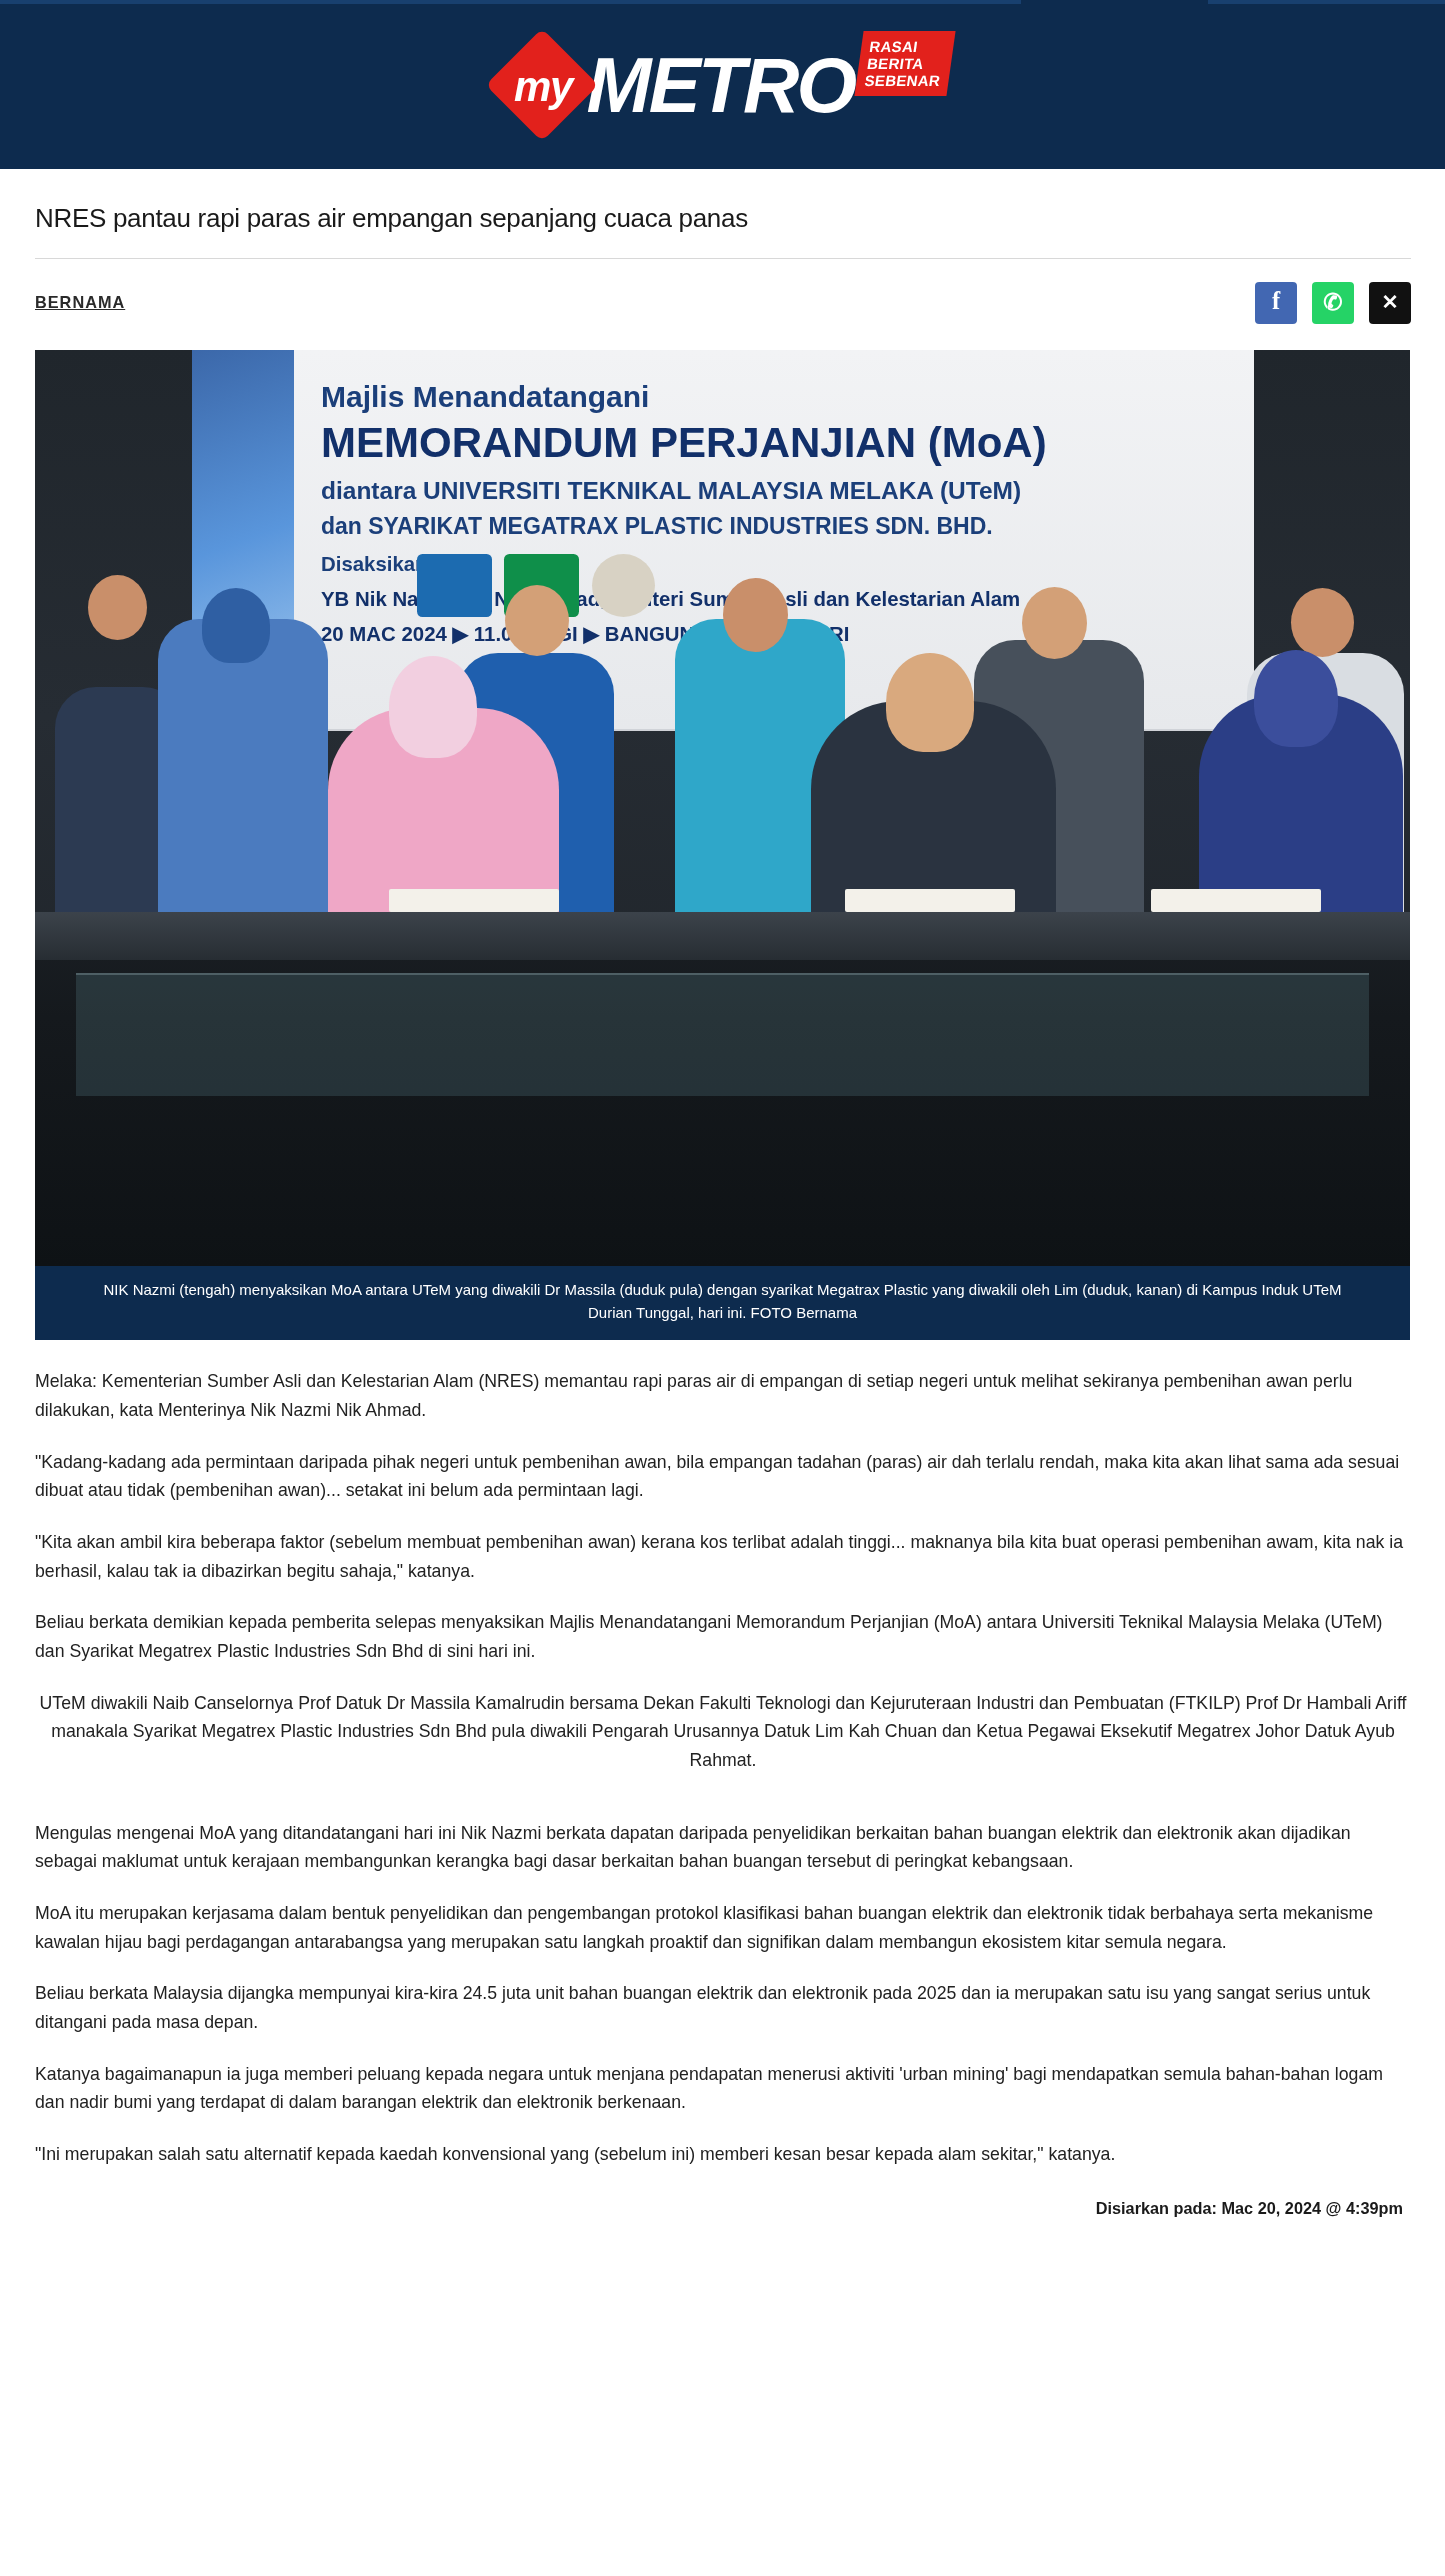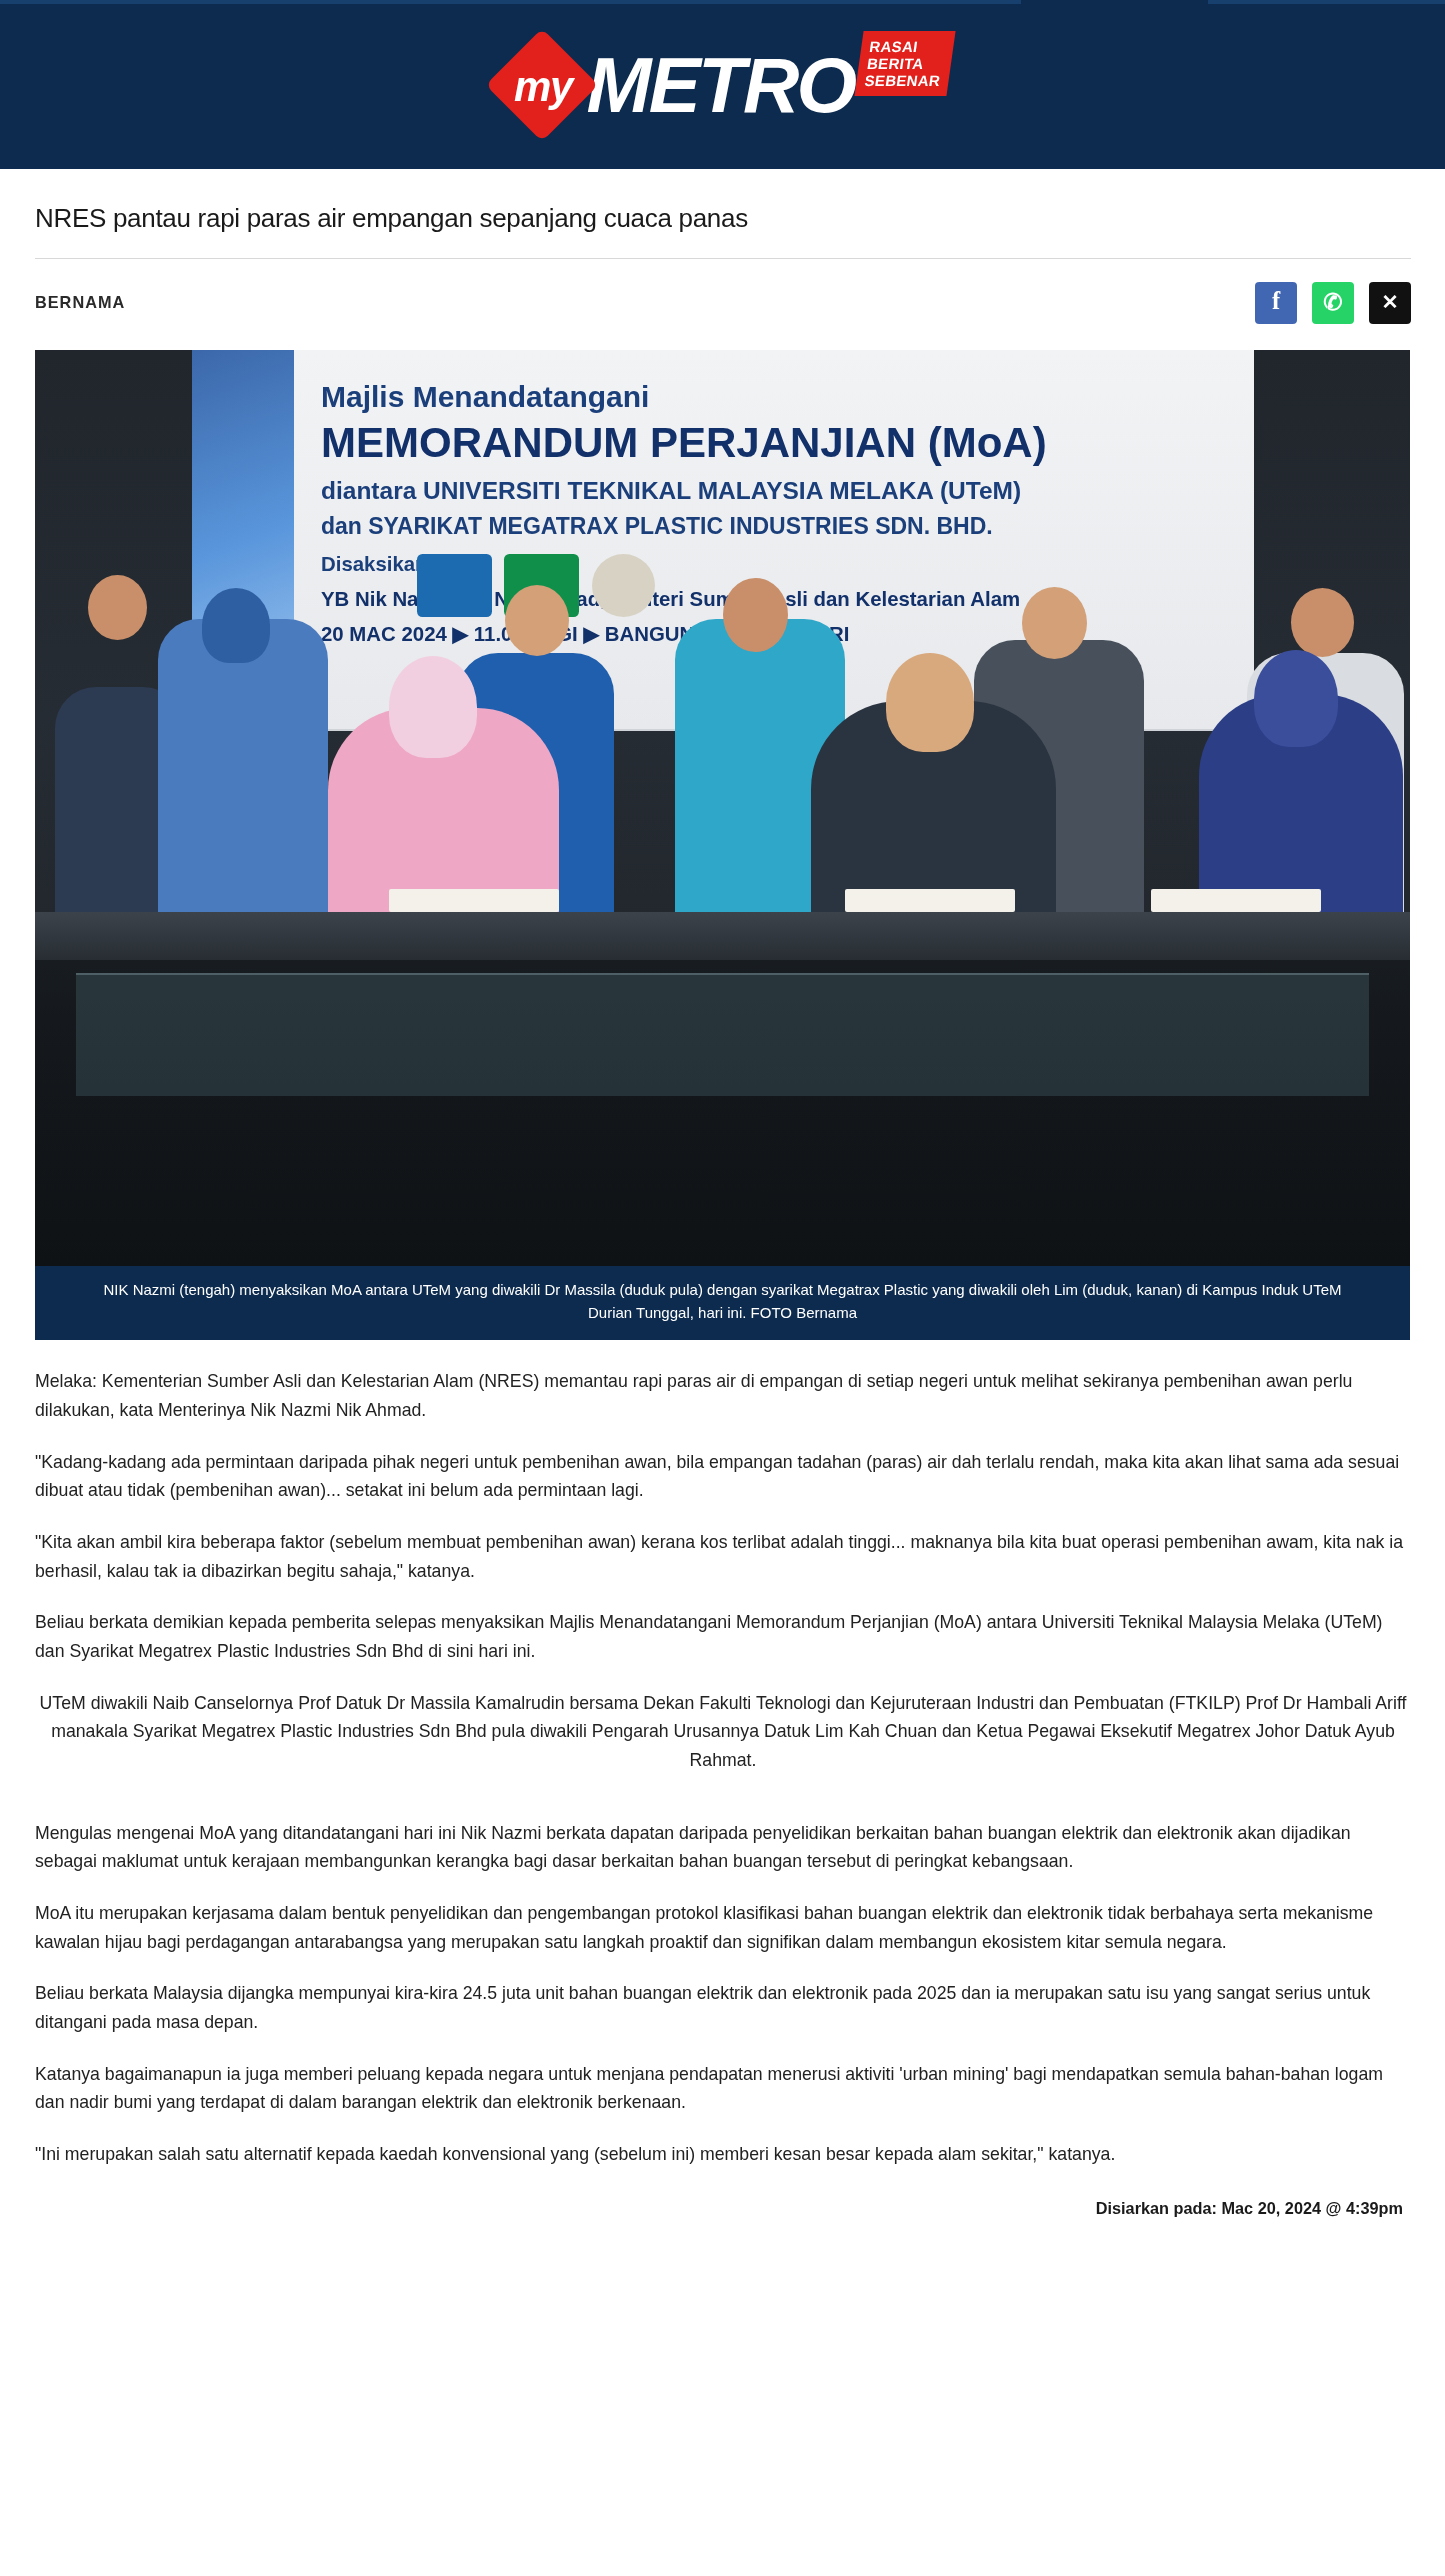--- a/index.html
+++ b/index.html
@@ -115,20 +115,21 @@
     display: flex;
     align-items: center;
     justify-content: space-between;
     margin-bottom: 26px;
   }
   .byline {
     font-size: 16.3px;
     letter-spacing: 1px;
     color: #2a2a2a;
     font-weight: bold;
+    text-decoration: underline;
   }
   .share {
     display: flex;
     gap: 15px;
   }
   .share-btn {
     width: 42px; height: 42px;
     border-radius: 4.1px;
     display: flex; align-items: center; justify-content: center;
     color: #fff;

